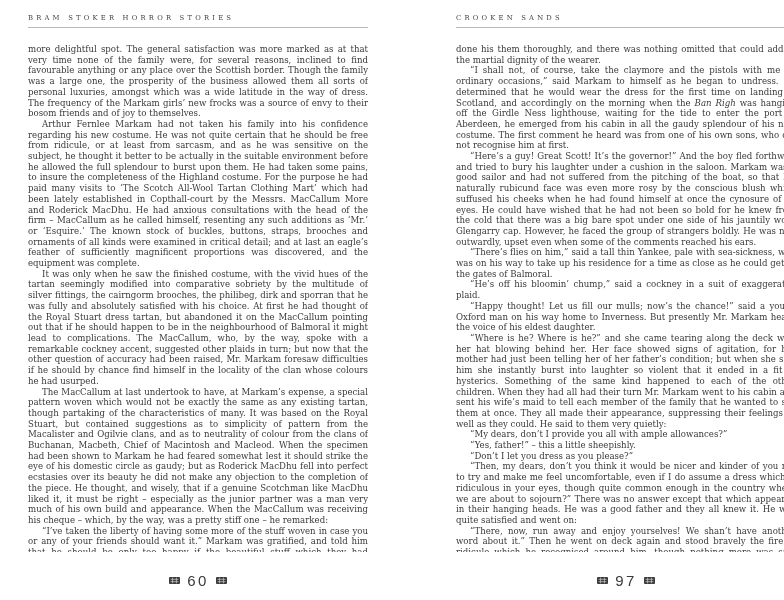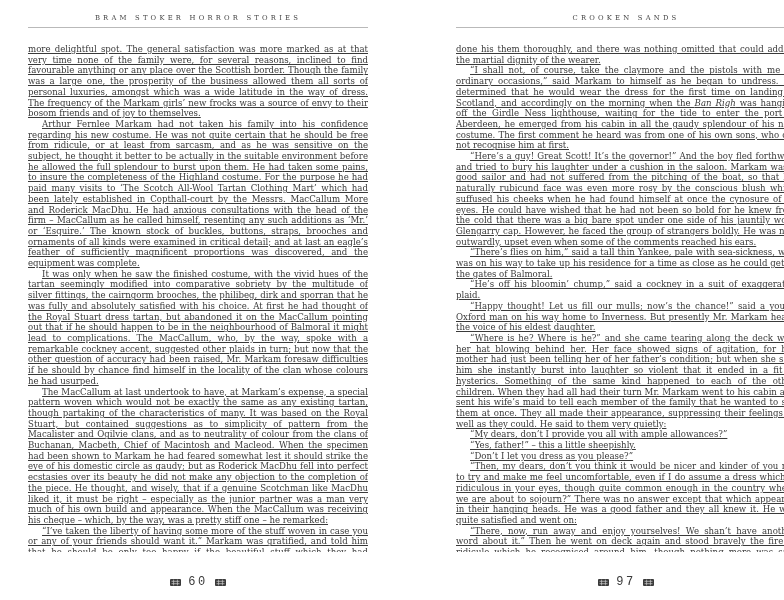--- a/index.html
+++ b/index.html
@@ -19,53 +19,52 @@
     flex: 0 0 auto;
   }
   .page.left  { margin-left: 28px; }
   .page.right { margin-left: 88px; }
 
   .page-header {
     font-family: "DejaVu Serif", "Liberation Serif", serif;
     font-size: 6.8px;
     letter-spacing: 3.2px;
     color: #474747;
-    text-align: center;
     padding-top: 14px;
     padding-bottom: 5px;
     border-bottom: 1px solid #b9b9b9;
     white-space: nowrap;
   }
 
   .page-body {
     margin-top: 16px;
     font-family: "DejaVu Serif", "Liberation Serif", serif;
     font-size: 8.6px;
     line-height: 10.7px;
     color: #3a3a3a;
     text-align: justify;
     height: 508px;
     overflow: hidden;
     hyphens: none;
   }
-  .page-body p { margin: 0; text-decoration: underline; }
+  .page-body p { margin: 0; }
   .page-body p.indent { text-indent: 14px; }
   .page-body i { font-style: italic; }
 
   .page-footer {
     position: absolute;
     left: 0; right: 0; bottom: 12px;
     display: flex;
     align-items: center;
     justify-content: center;
     gap: 7px;
   }
   .page-number {
-    font-family: Liberation Mono, monospace;
-    font-size: 12px;
+    font-family: Liberation Sans, sans-serif;
+    font-size: 15px;
     letter-spacing: 2.5px;
     color: #3a3a3a;
     line-height: 1;
     transform: translateY(-0.5px);
   }
   .ornament svg { display: block; }
 </style>
 </head>
 <body>
 

